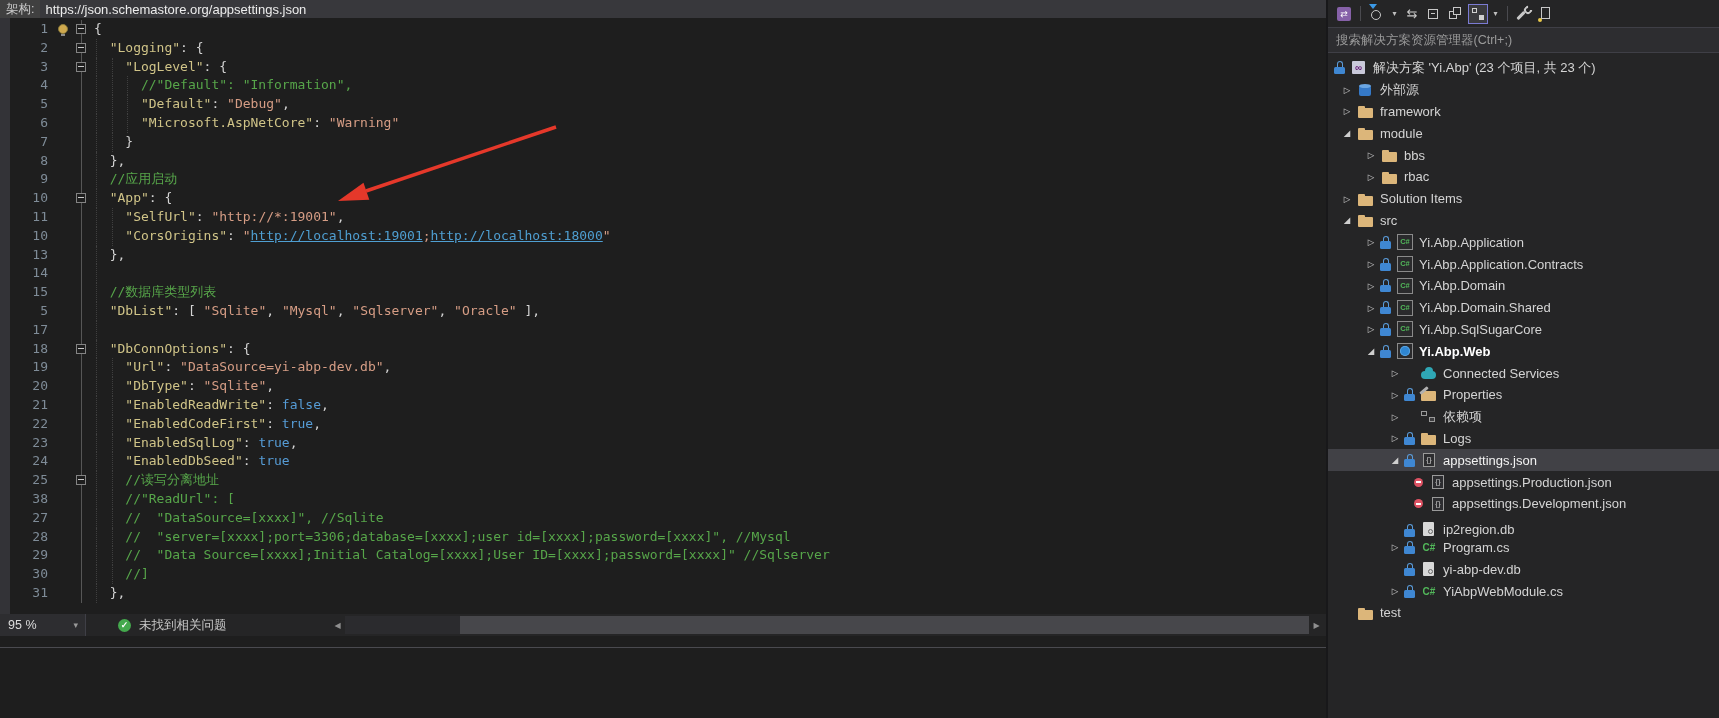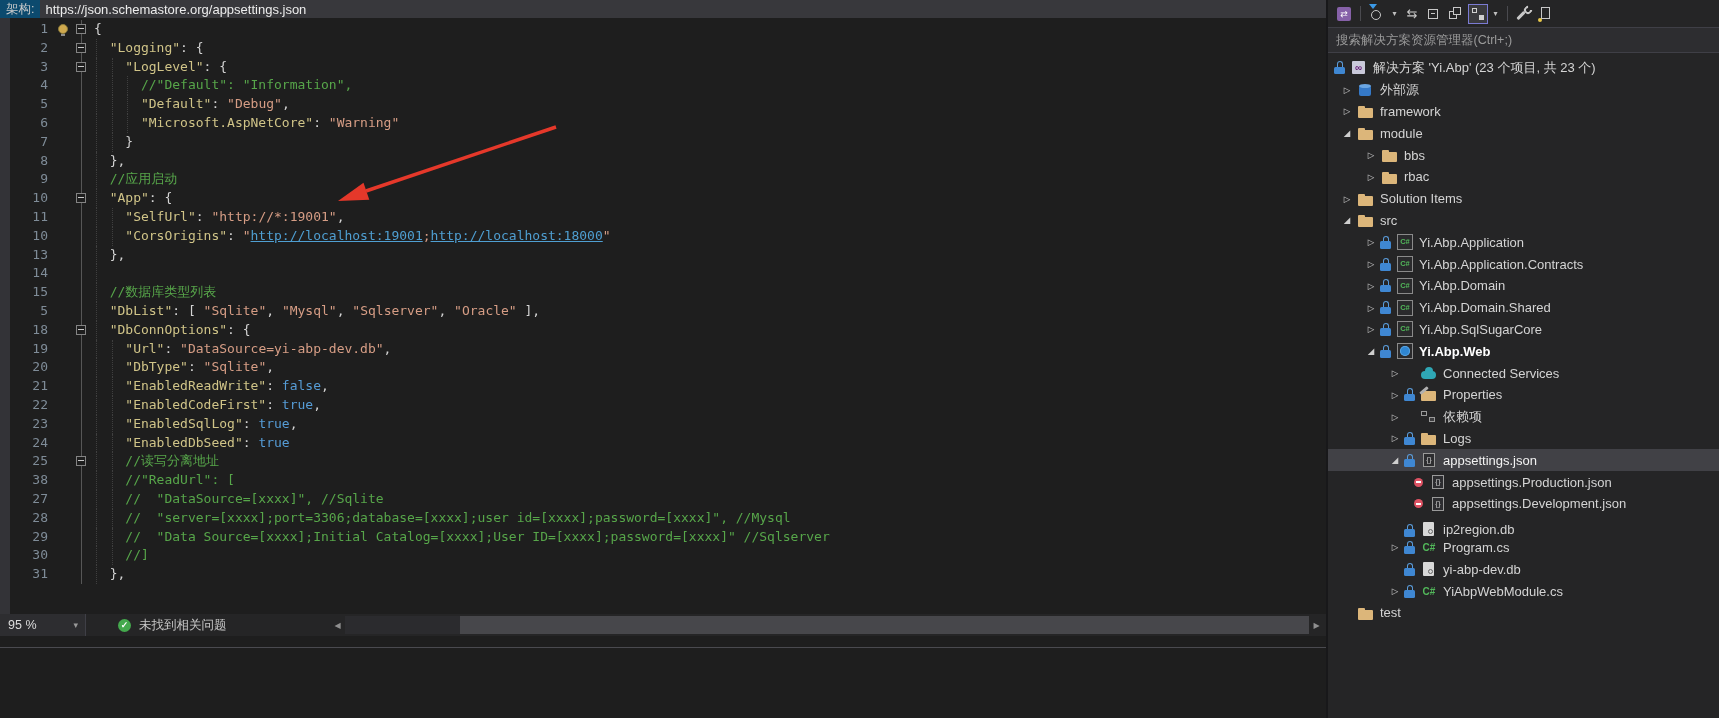--- a/index.html
+++ b/index.html
@@ -1,20 +1,20 @@
 <!DOCTYPE html>
 <html><head>
 <meta charset="utf-8">
 <style>
   html,body{margin:0;padding:0;background:#1e1e1e;}
   .root{position:relative;width:1719px;height:718px;background:#1e1e1e;overflow:hidden;
         font-family:"Liberation Sans",sans-serif;-webkit-font-smoothing:antialiased;}
   
   .editor-region{position:absolute;left:0;top:0;width:1326px;height:718px;background:#1e1e1e;}
-  .schema-bar{height:18px;background:#0c4a6e;display:flex;align-items:center;justify-content:space-between;}
+  .schema-bar{height:18px;background:#404040;display:flex;align-items:center;justify-content:space-between;}
   .schema-label{color:#cccccc;font-size:12.5px;padding:0 6px;white-space:nowrap;}
   .schema-url{flex:1;height:18px;background:#38383c;color:#ececec;font-size:13px;
               display:flex;align-items:center;padding-left:5px;}
   .code-area{position:relative;height:594px;background:#1e1e1e;overflow:hidden;padding-top:2px;}
   .indicator-margin{position:absolute;left:0;top:0;bottom:0;width:10px;background:#333337;}
   .code-line{display:flex;height:18.8px;line-height:18.8px;
              font-family:"DejaVu Sans Mono",monospace;font-size:13px;}
   .ln{width:48px;flex:none;text-align:right;padding-right:5px;color:#7f8c98;}
   .glyph{width:22px;flex:none;position:relative;}
   .bulb-icon{position:absolute;left:5px;top:4px;width:10px;height:10px;border-radius:50%;
@@ -270,20 +270,26 @@
             <span class="foldcol"></span>
             <span class="code"><span class="iguide" style="left: 2px;"></span><span class="tok-p">  </span><span class="tok-c">//数据库类型列表</span></span>
           </div>
           <div class="code-line">
             <span class="ln">5</span>
             <span class="glyph"></span>
             <span class="foldcol"></span>
             <span class="code"><span class="iguide" style="left: 2px;"></span><span class="tok-p">  </span><span class="tok-k">"DbList"</span><span class="tok-p">: [ </span><span class="tok-s">"Sqlite"</span><span class="tok-p">, </span><span class="tok-s">"Mysql"</span><span class="tok-p">, </span><span class="tok-s">"Sqlserver"</span><span class="tok-p">, </span><span class="tok-s">"Oracle"</span><span class="tok-p"> ],</span></span>
           </div>
           <div class="code-line">
+            <span class="ln">17</span>
+            <span class="glyph"></span>
+            <span class="foldcol"></span>
+            <span class="code"><span class="iguide" style="left: 2px;"></span><span class="tok-p">  </span></span>
+          </div>
+          <div class="code-line">
             <span class="ln">18</span>
             <span class="glyph"></span>
             <span class="foldcol">
               <span class="foldbox"></span>
             </span>
             <span class="code"><span class="iguide" style="left: 2px;"></span><span class="tok-p">  </span><span class="tok-k">"DbConnOptions"</span><span class="tok-p">: {</span></span>
           </div>
           <div class="code-line">
             <span class="ln">19</span>
             <span class="glyph"></span>

